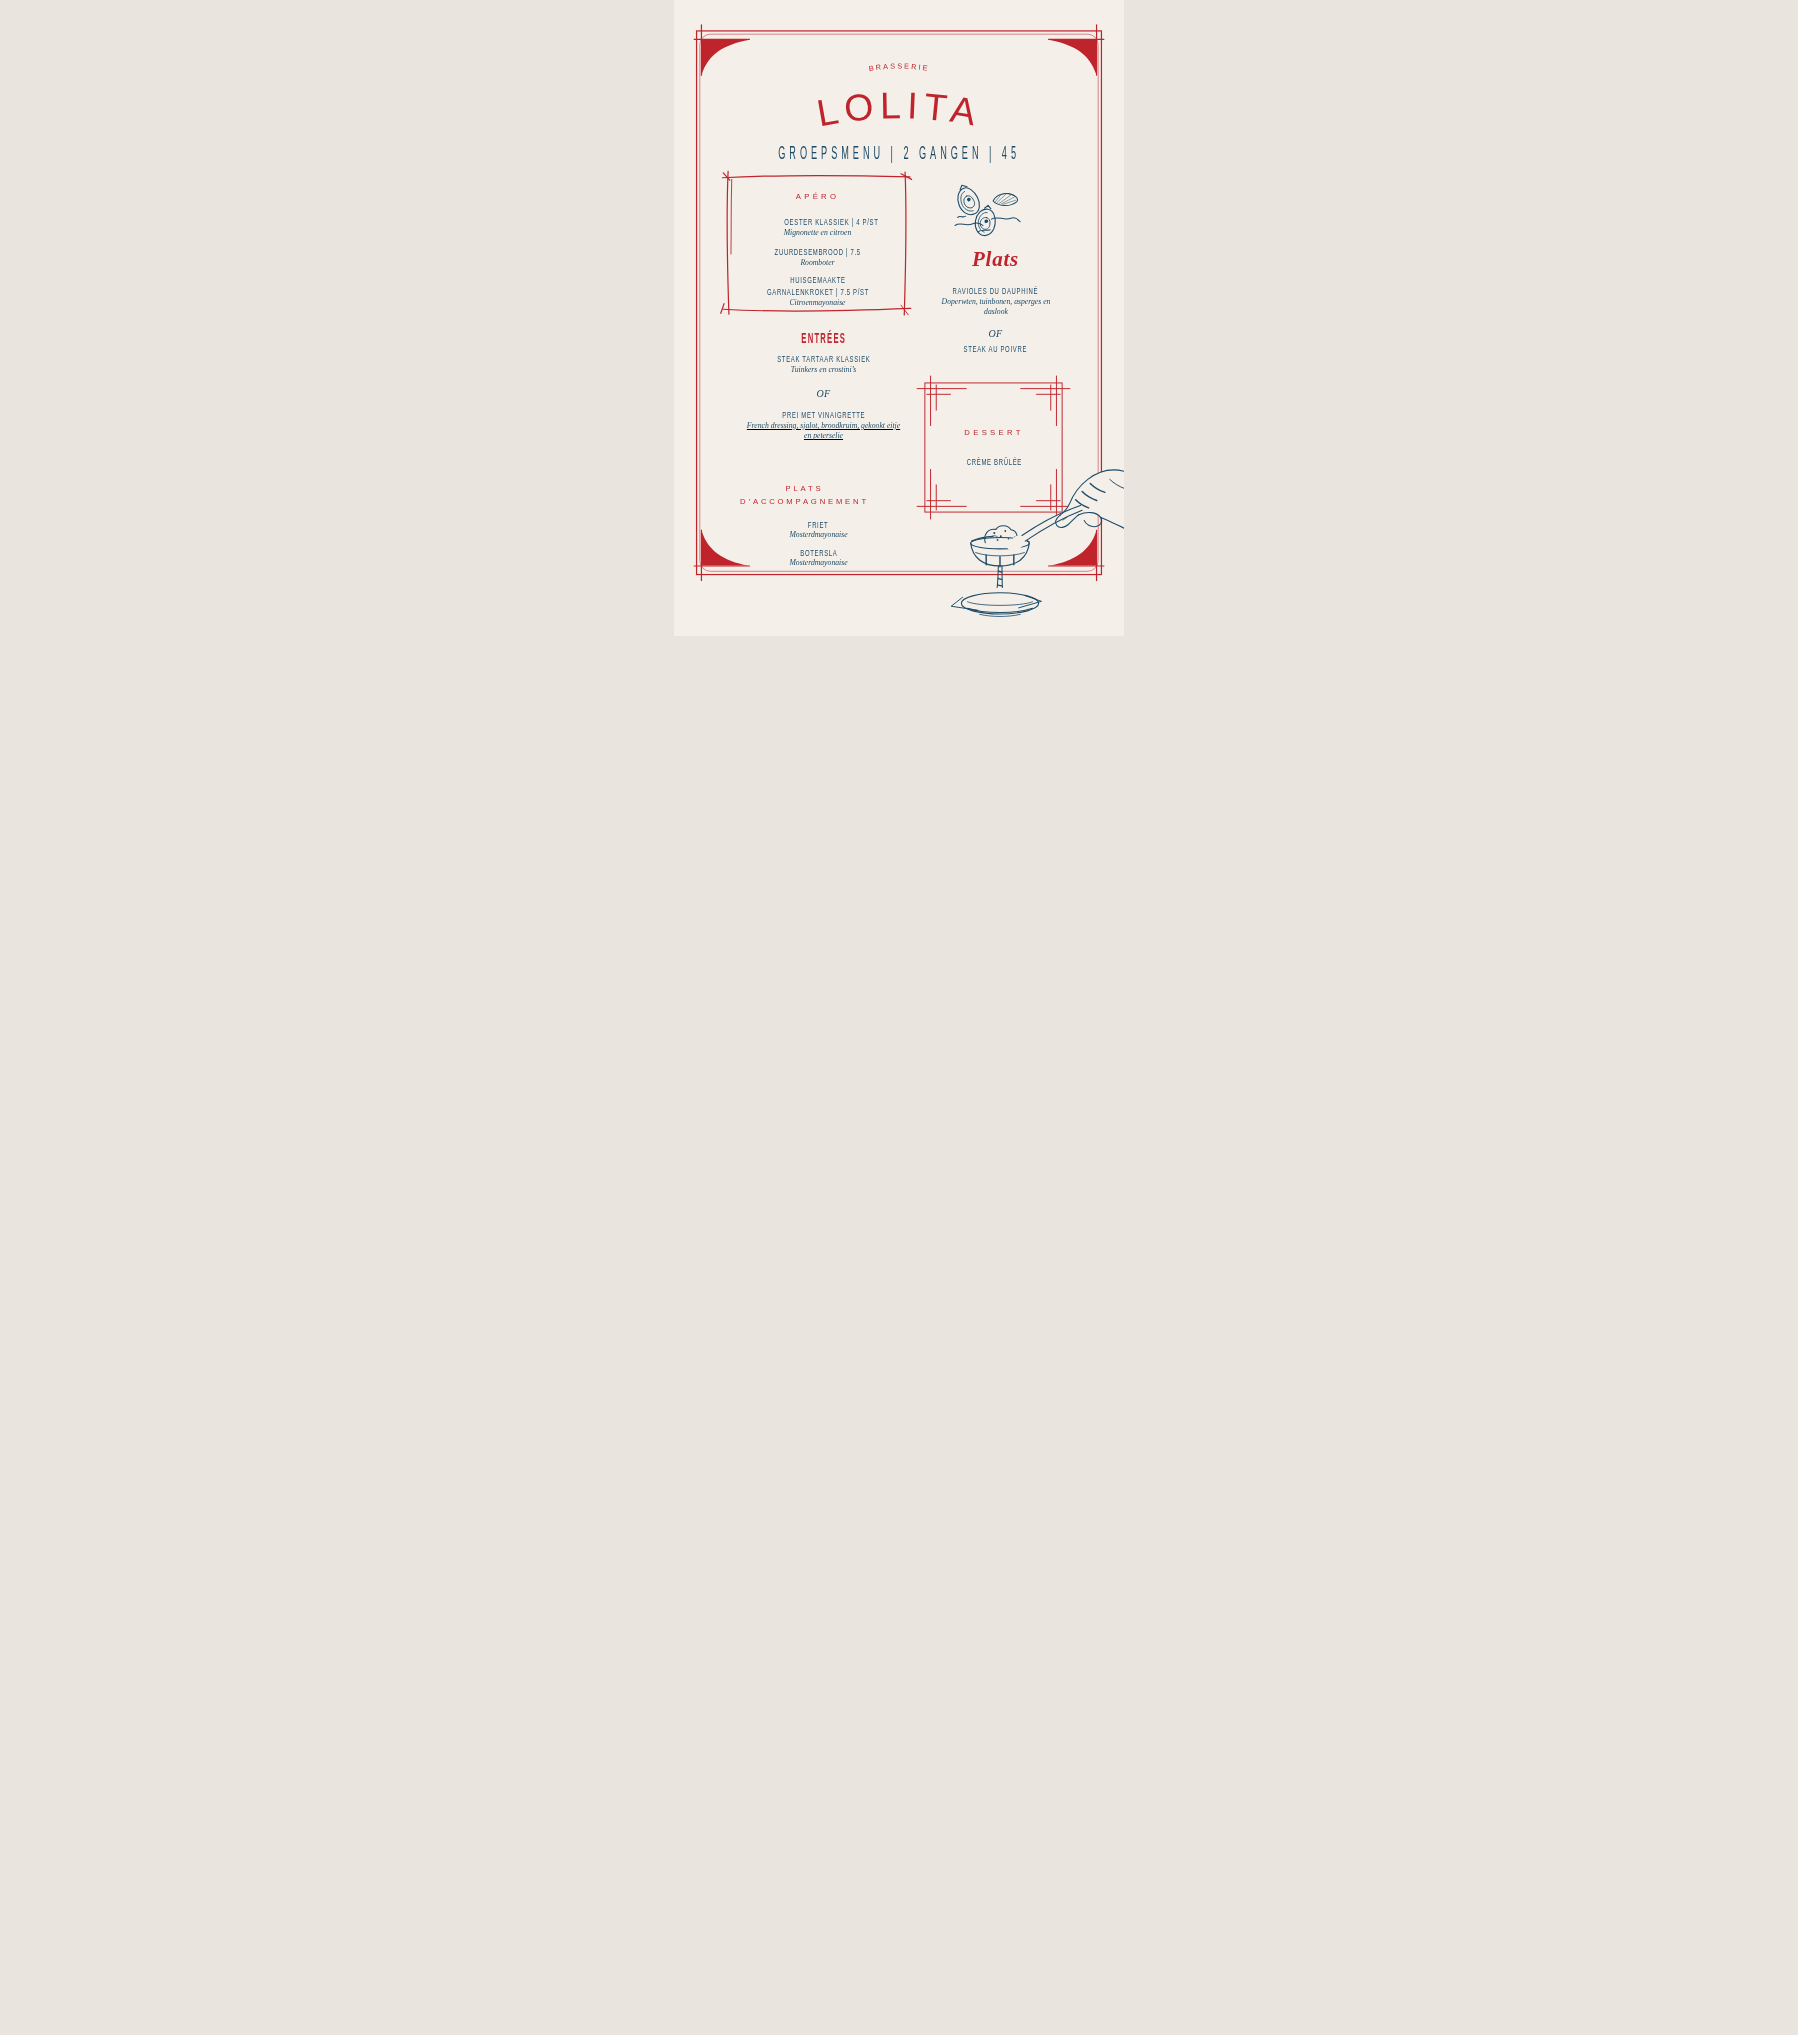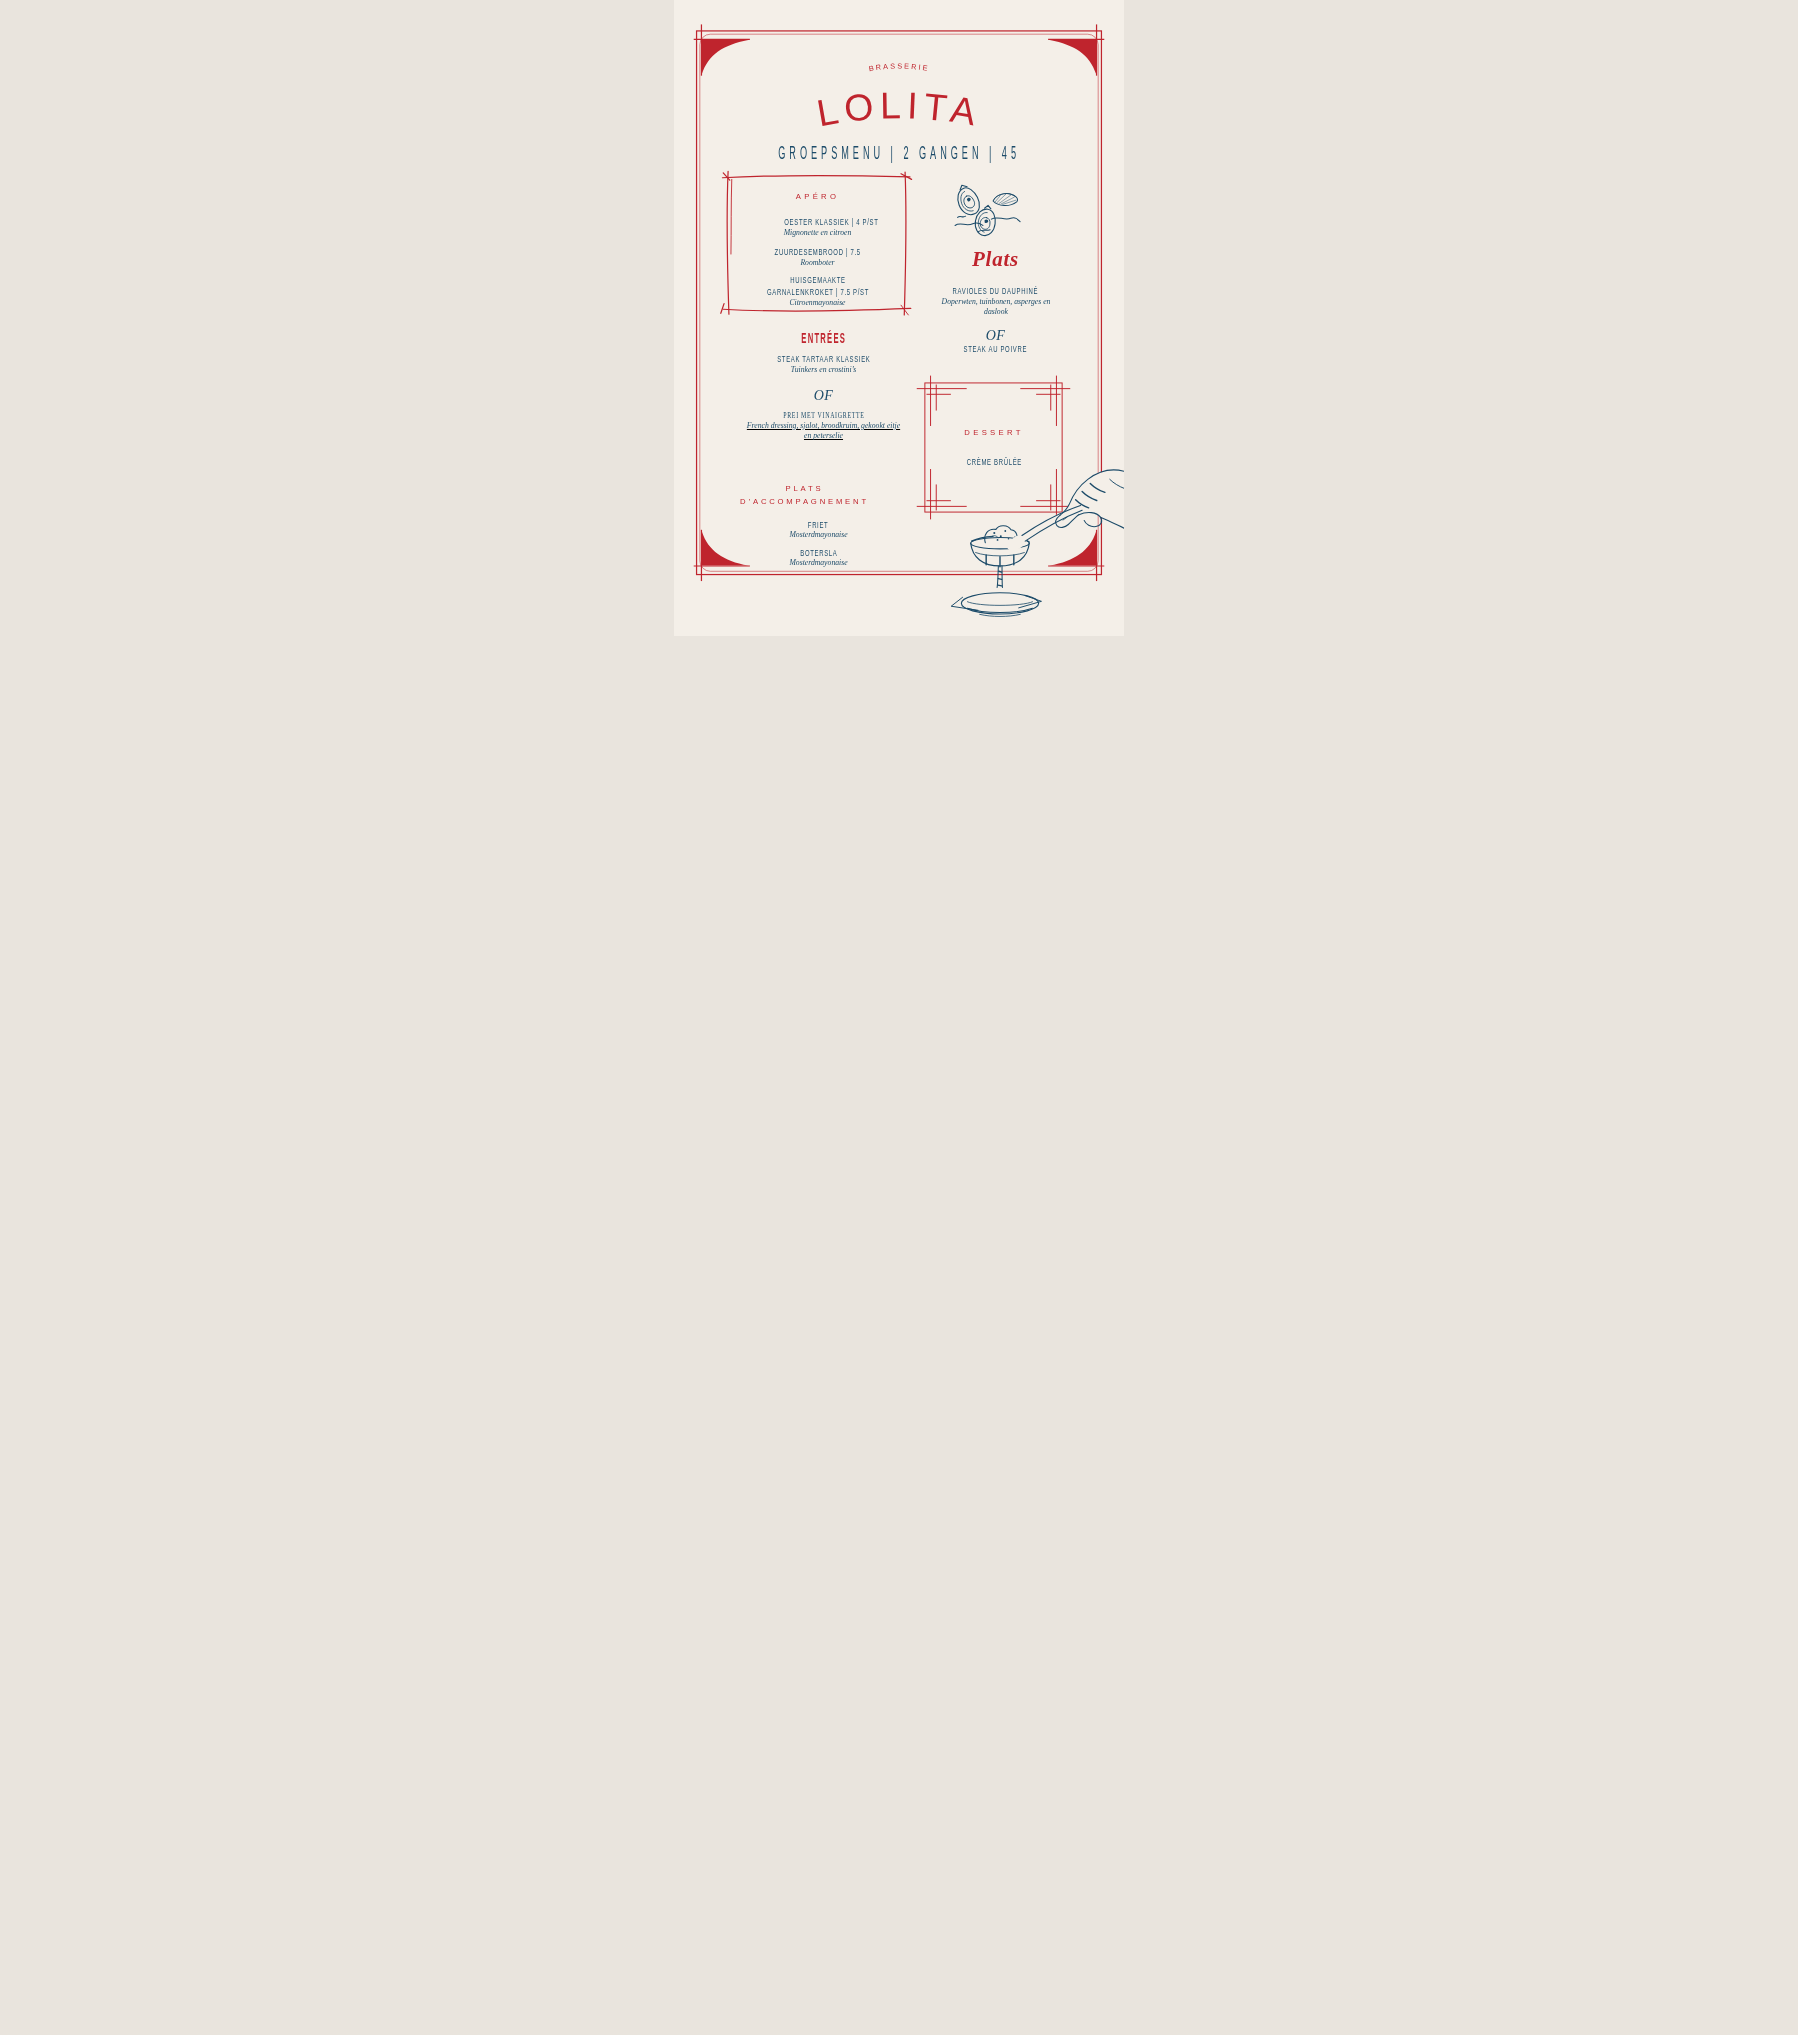--- a/index.html
+++ b/index.html
@@ -54,21 +54,21 @@
     transform:scale(0.85,1.32);
   }
   .desc{
     color:var(--navy);
     font-family:"Liberation Serif",serif;font-style:italic;
     font-size:7.7px;line-height:10.2px;
   }
   .sep{
     color:var(--navy);
     font-family:"Liberation Serif",serif;font-style:italic;
-    font-size:14px;letter-spacing:0.4px;
+    font-size:10px;letter-spacing:0.4px;
   }
   .script-title{
     color:var(--red);
     font-family:"Liberation Serif",serif;font-style:italic;font-weight:700;
     font-size:21px;letter-spacing:0.8px;
   }
 </style>
 </head>
 <body>
 
@@ -202,21 +202,21 @@
     <span class="tall dish">STEAK TARTAAR KLASSIEK</span>
   </div>
   <div class="abs center" style="left:68px;top:365px;width:163px;">
     <span class="desc">Tuinkers en crostini’s</span>
   </div>
 
   <div class="abs center" style="left:68px;top:388px;width:163px;">
     <span class="sep">OF</span>
   </div>
 
-  <div class="abs center" style="left:68px;top:410px;width:163px;font-family:Liberation Serif, serif;">
+  <div class="abs center" style="left:68px;top:410px;width:163px;">
     <span class="tall dish">PREI MET VINAIGRETTE</span>
   </div>
   <div class="abs center" style="left:72px;top:421px;width:155px;text-decoration:underline;">
     <span class="desc">French dressing, sjalot, broodkruim, gekookt eitje en peterselie</span>
   </div>
 
   <svg class="abs" style="left:246px;top:378px;" width="147" height="139" viewBox="0 0 362 342">
     <rect class="red-line" x="12" y="12" width="338" height="318" stroke-width="2.4"></rect>
 
     <path class="red-line" stroke-width="2.4" d="M26,-6 L26,118 M40,16 L40,80 M-8,26 L115,26 M16,40 L76,40"></path>

